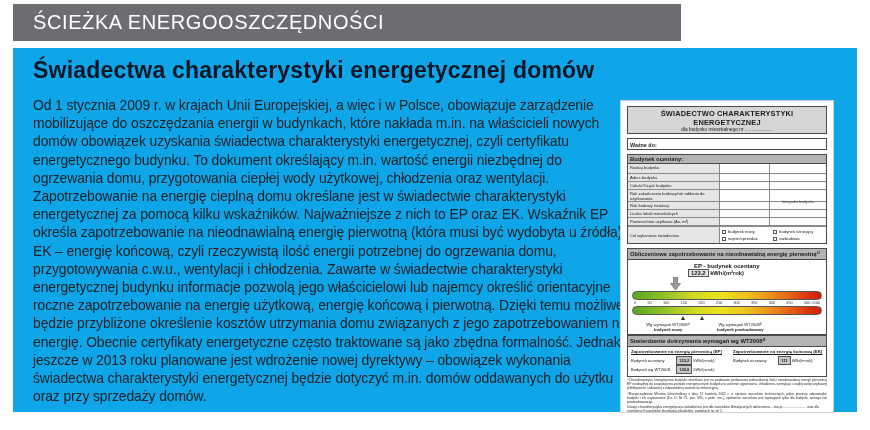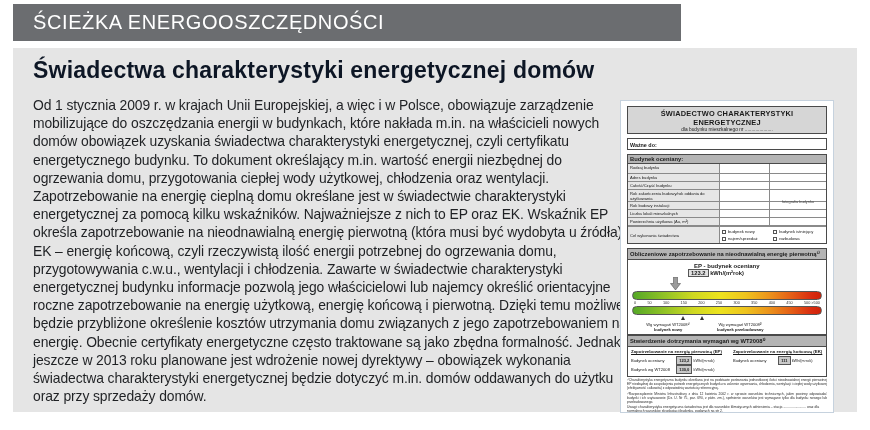--- a/index.html
+++ b/index.html
@@ -9,21 +9,21 @@
   
   .topbar {
     position:absolute; left:13px; top:4px; width:668px; height:37px;
     background:#6b6d70; color:#ffffff; font-size:20px; line-height:37px;
     padding-left:20px; letter-spacing:0.6px;
   }
 
   
   .panel {
     position:absolute; left:13px; top:48px; width:844px; height:364px;
-    background:#e5e5e5;
+    background:#0ea5e9;
   }
   .article-title {
     position:absolute; left:20px; top:9px;
     font-size:23px; font-weight:bold; color:#0d1625; letter-spacing:0.2px;
   }
   .article-body {
     position:absolute; left:20px; top:48px; width:600px;
     font-size:13.9px; line-height:18.2px; color:#1f2124; letter-spacing:-0.1px;
   }
 

